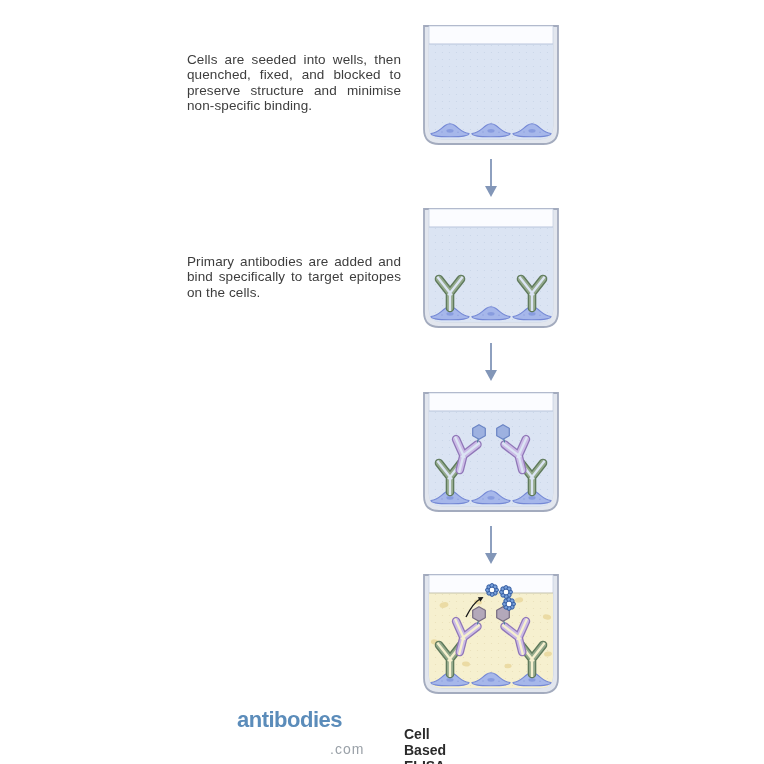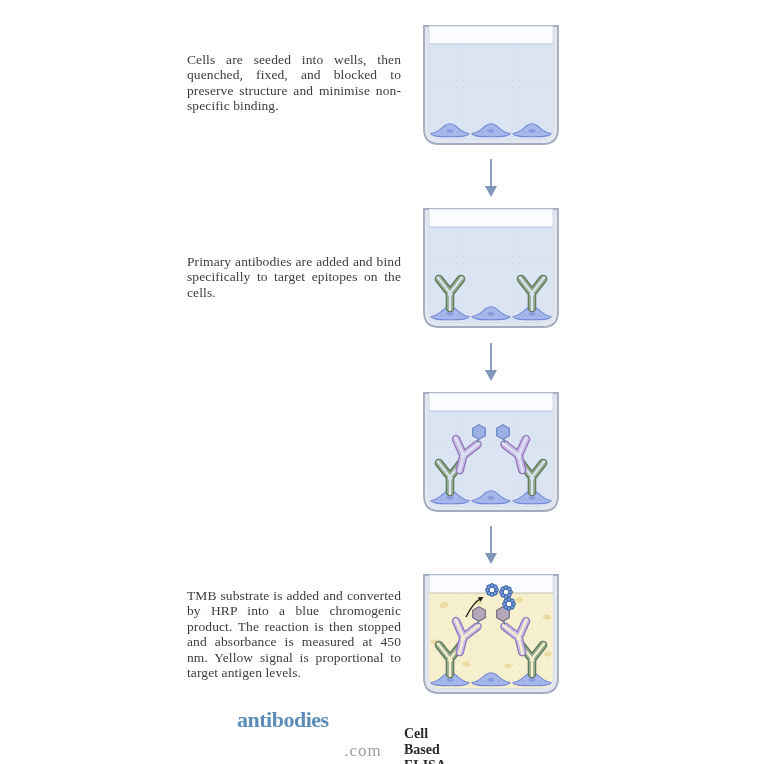--- a/index.html
+++ b/index.html
@@ -1,17 +1,17 @@
 <!DOCTYPE html>
 <html><head>
 <meta charset="utf-8">
 <style>
   html,body{margin:0;padding:0;background:#fff;}
   #page{position:relative;width:748px;height:764px;background:#ffffff;overflow:hidden;
-        font-family:Liberation Serif, serif;}
+        font-family:Liberation Sans, sans-serif;}
   .step-text{position:absolute;left:187px;width:214px;font-size:13.5px;line-height:15.4px;
              color:#3d3d3d;text-align:justify;letter-spacing:0.1px;}
   .well{position:absolute;left:420px;width:142px;height:125px;}
   .well svg{display:block;}
   .down-arrow{position:absolute;left:482px;width:18px;height:40px;}
 
   
   .well-blue  { --liq:#dbe4f3; --gap:#dbe4f3; }
   .well-yellow{ --liq:#f6f0cf; --gap:#f6f0cf; }
 
@@ -22,22 +22,22 @@
   .ab-purple{--ab-dark:#9077b8;--ab-light:#cbbae6;}
 
   .hexagon{fill:var(--hex-fill,#9db1e0);stroke:var(--hex-stroke,#6a84c4);stroke-width:1.2;}
   .hex-gray{--hex-fill:#b3a8ba;--hex-stroke:#756b80;}
 
   .connector{stroke:#47809b;stroke-width:1.1;fill:none;stroke-linecap:round;}
 
   #footer{position:absolute;}
   #brand{position:absolute;left:237px;top:707px;font-size:22px;font-weight:700;
          color:#5b8cba;letter-spacing:-0.5px;}
-  #brand-suffix{position:absolute;left:330px;top:741px;width:66px;text-align:center;
-         font-size:17px;color:#9aa1a8;letter-spacing:1px;}
+  #brand-suffix{position:absolute;left:330px;top:741px;width:66px;text-align:left;
+         font-size:14px;color:#9aa1a8;letter-spacing:1px;}
   #product-label{position:absolute;left:404px;top:726px;font-size:14px;font-weight:700;
          color:#2a2a2a;}
 </style>
 </head>
 <body>
 
 <div id="page">
 
   <svg width="0" height="0" style="position:absolute" aria-hidden="true">
     <defs>
@@ -180,21 +180,20 @@
         </g>
     </svg>
   </div>
 
   <div class="down-arrow" style="top:525px">
     <svg viewBox="0 0 18 40" width="18" height="40">
         <use href="#sym-down-arrow"></use>
       </svg>
   </div>
 
-  <div class="step-text" style="top:588px">TMB substrate is added and converted by HRP into a blue chromogenic product. The reaction is then stopped and absorbance is measured at 450 nm. Yellow signal is proportional to target antigen levels.</div>
   <div class="well well-yellow" style="top:572px">
     <svg viewBox="0 0 142 125" width="142" height="125">
       <use href="#sym-well-shell"></use>
       <use href="#sym-liquid" fill="var(--liq)"></use>
       <use href="#sym-liquid" fill="url(#dotpatY)"></use>
       <line x1="9" y1="21" x2="133" y2="21" stroke="#c4c3ae" stroke-width="1"></line>
       <g fill="#ead9a0" opacity="0.9">
         <ellipse cx="24" cy="33" rx="4.5" ry="2.8" transform="rotate(-12 24 33)"></ellipse>
         <ellipse cx="58" cy="30" rx="4" ry="2.5" transform="rotate(10 58 30)"></ellipse>
         <ellipse cx="99" cy="28" rx="4.2" ry="2.6" transform="rotate(-8 99 28)"></ellipse>

